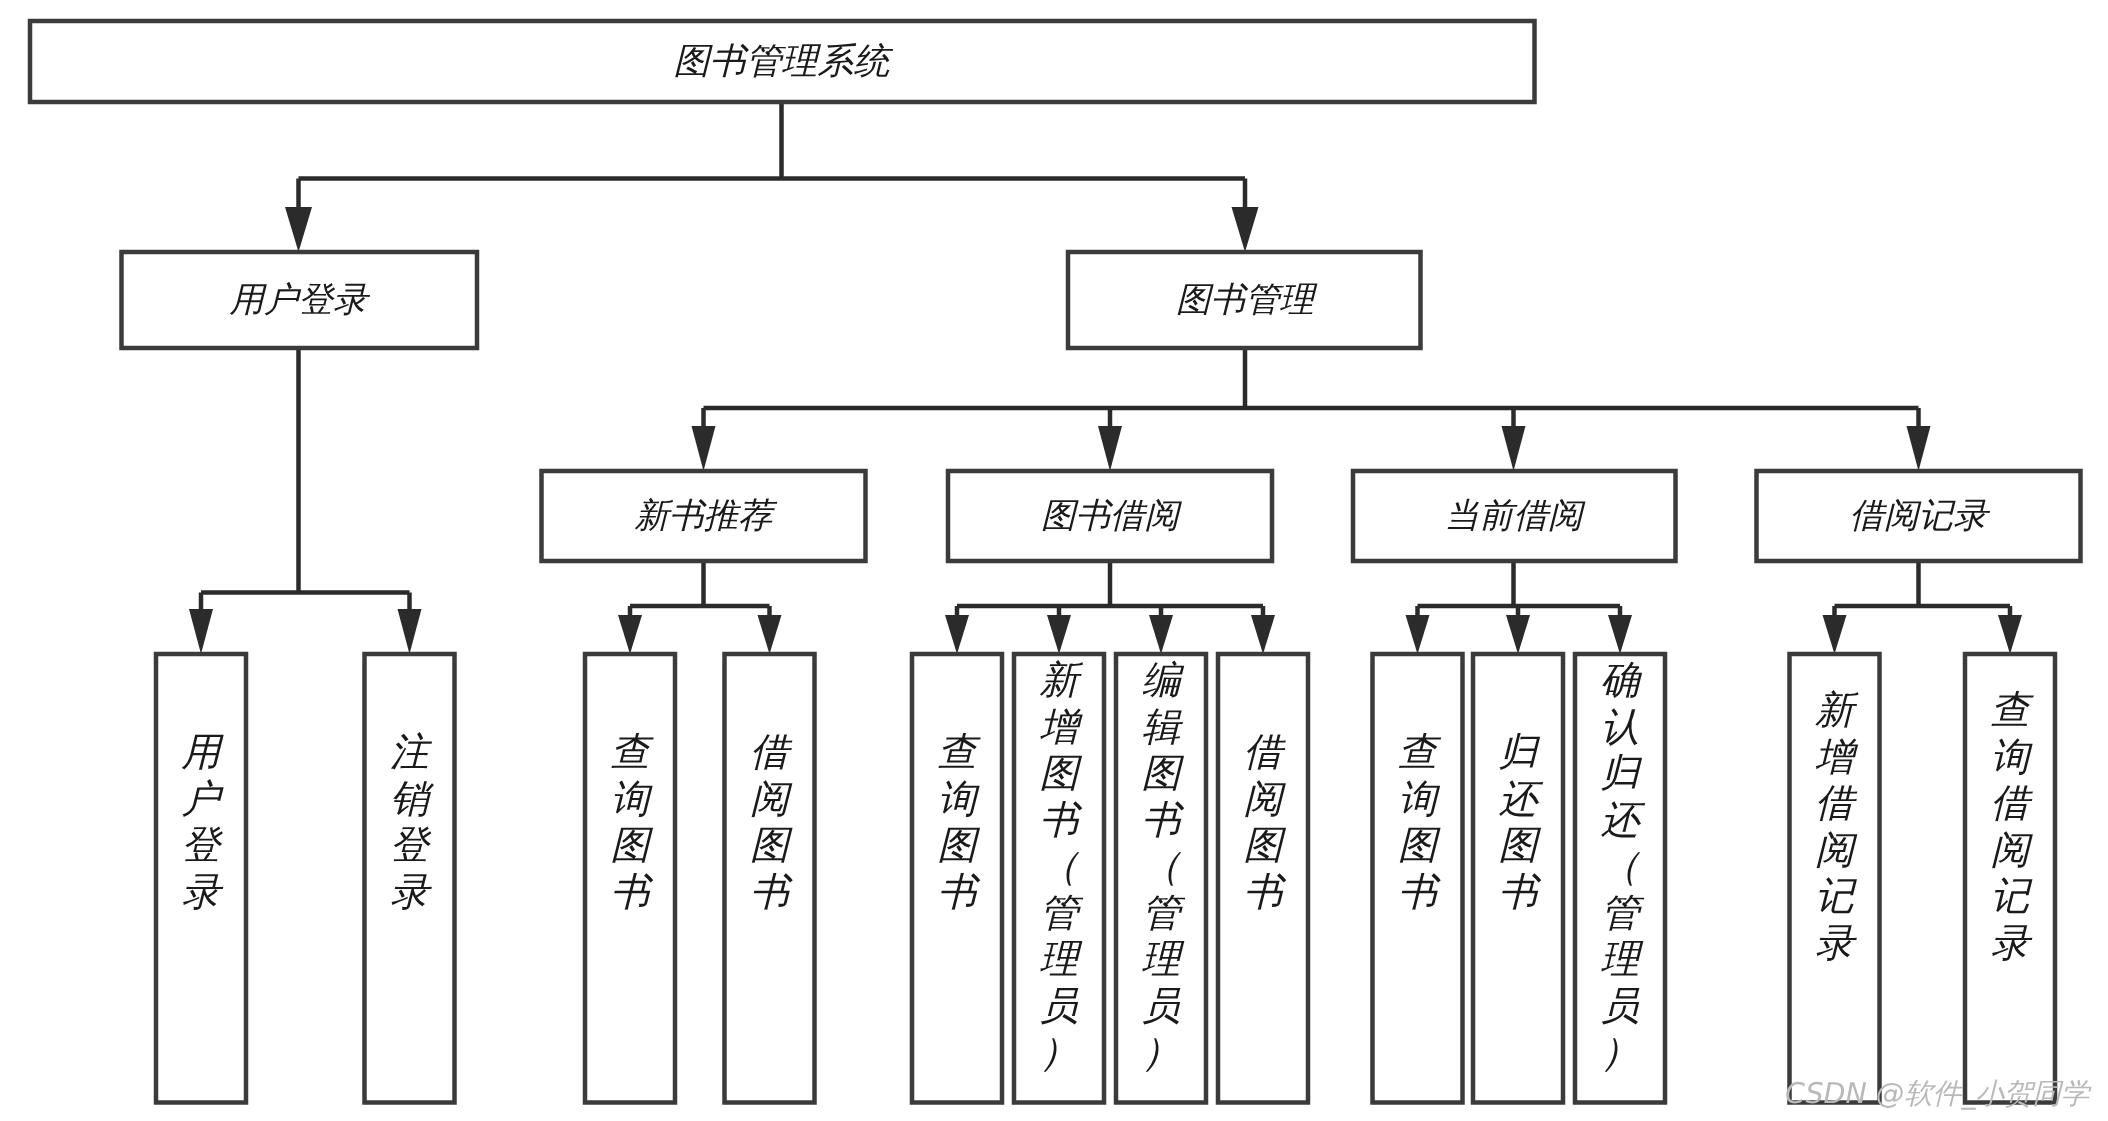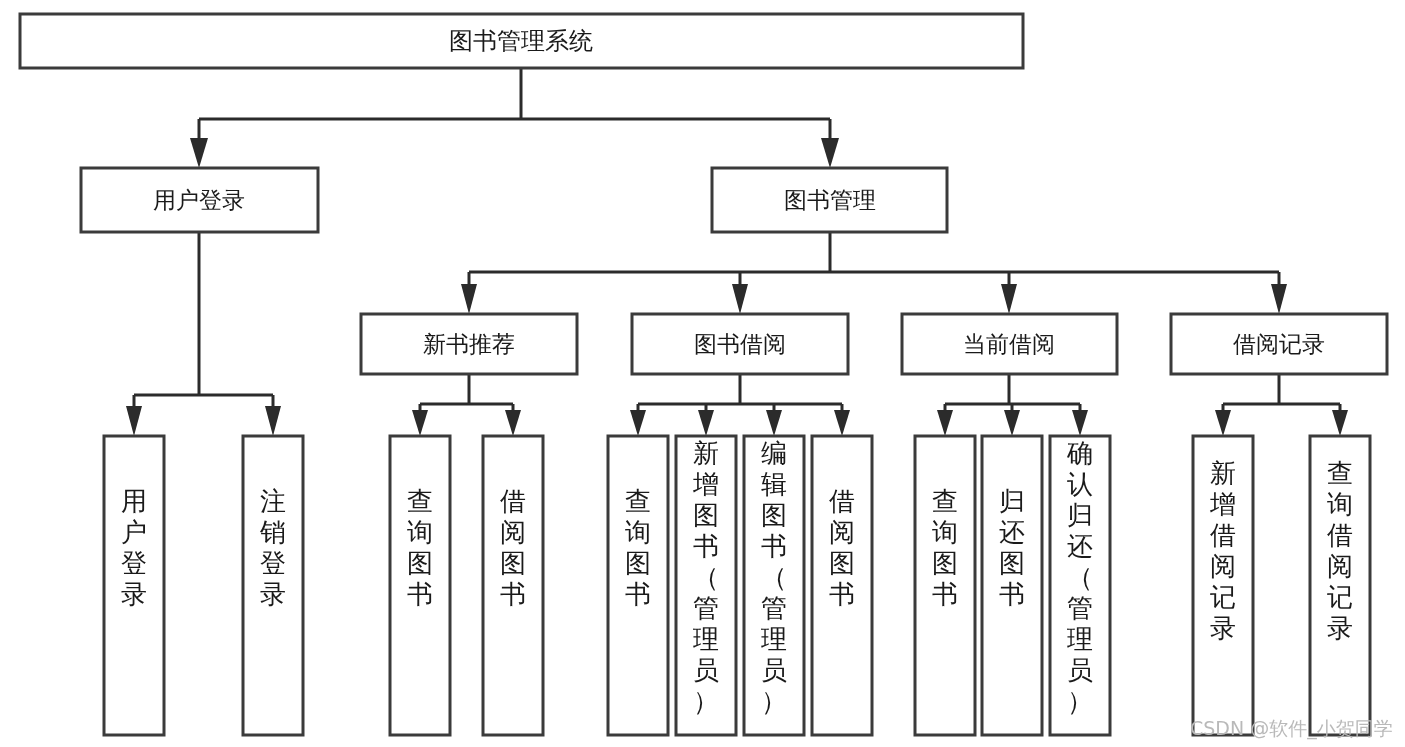--- a/index.html
+++ b/index.html
@@ -13,20 +13,21 @@
     font-family: "DejaVu Sans", "Liberation Sans", sans-serif;
     overflow: hidden;
     position: relative;
   }
   #diagram-root {
     position: absolute;
     left: 0;
     top: 0;
     width: 1405px;
     height: 747px;
+    font-style: italic;
   }
   svg.flow {
     display: block;
     width: 1405px;
     height: 747px;
   }
   .node-box {
     fill: #ffffff;
     stroke: #3b3b3b;
     stroke-width: 3;

